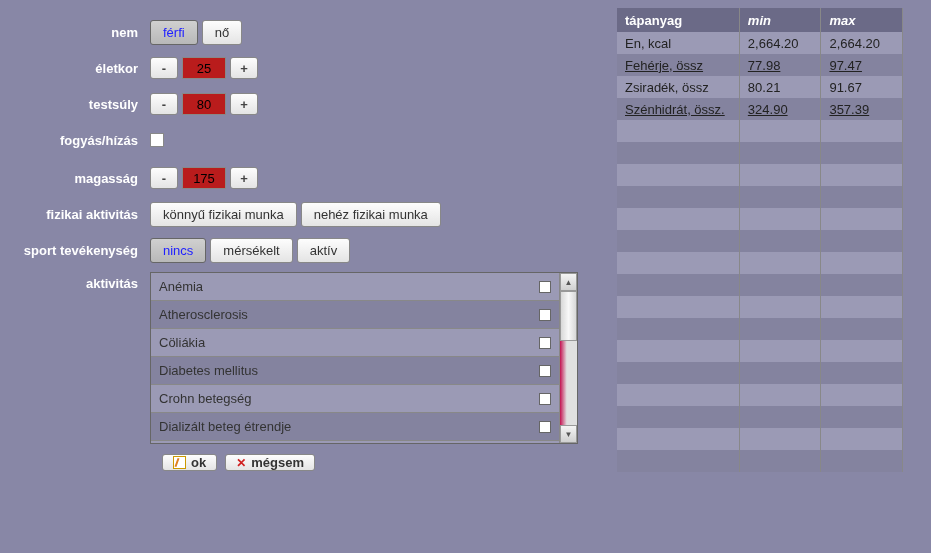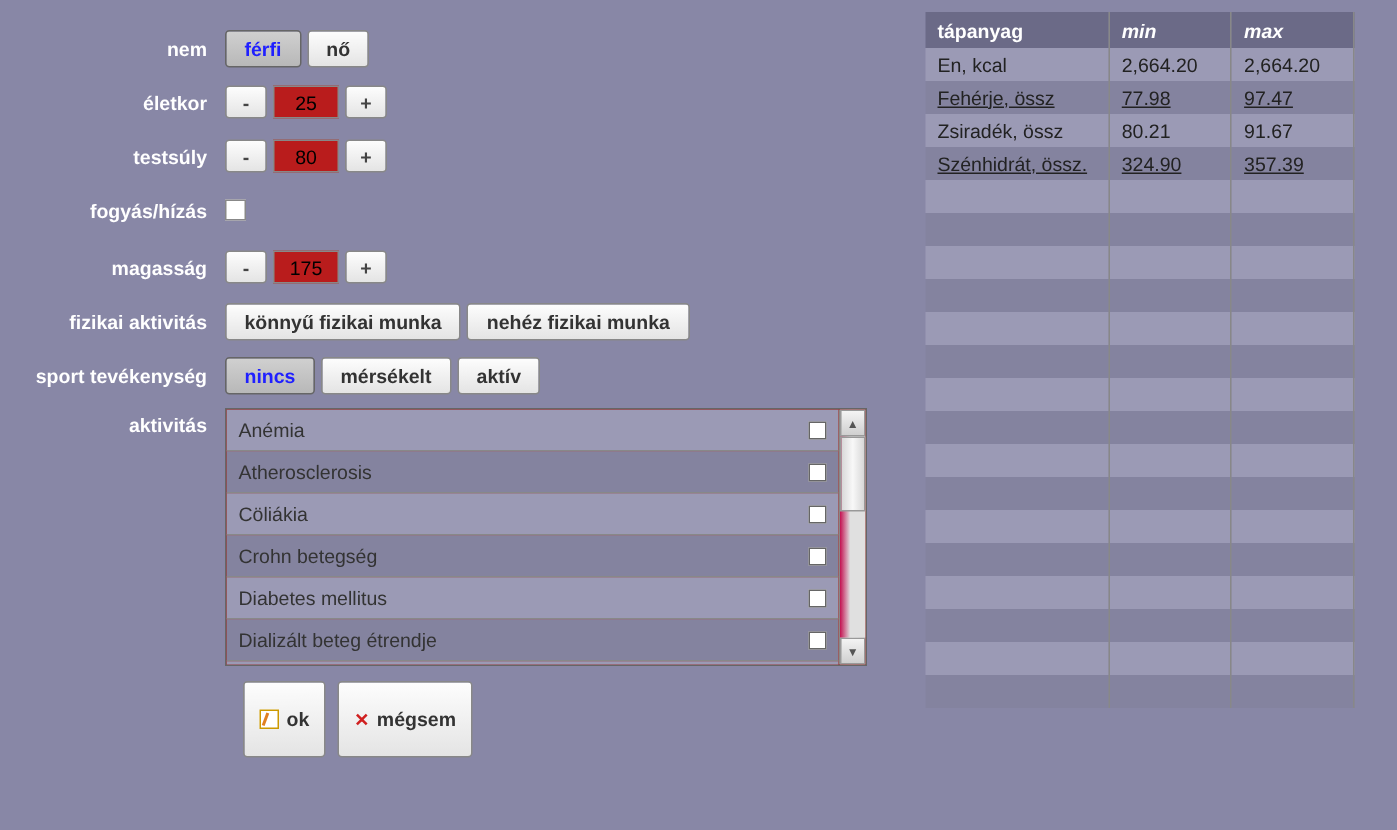--- a/index.html
+++ b/index.html
@@ -42,21 +42,21 @@
   .btn {
     background: linear-gradient(#fdfdfd, #e4e4e4);
     border: 1px solid #888;
     border-radius: 3px;
     padding: 4px 12px;
     font-size: 13px;
     font-family: Arial, sans-serif;
     cursor: pointer;
     min-height: 24px;
     color: #333;
-    font-weight: bold;
+    font-weight: normal;
   }
   .btn.selected {
     background: linear-gradient(#d0d0d0, #b8b8b8);
     color: #2020ff;
     border-color: #666;
   }
   .btn-step {
     background: linear-gradient(#fdfdfd, #e4e4e4);
     border: 1px solid #888;
     border-radius: 3px;
@@ -77,21 +77,21 @@
   }
   .checkbox {
     width: 14px;
     height: 14px;
     background: #fff;
     border: 1px solid #888;
   }
   .disease-panel {
     width: 428px;
     border: 1px solid #666;
-    background: #b91c1c;
+    background: #86efac;
   }
   .disease-scroll {
     height: 170px;
     overflow: hidden;
     display: flex;
     position: relative;
   }
   .disease-list {
     flex: 1;
     overflow: hidden;
@@ -146,21 +146,21 @@
   .dialog-buttons {
     display: flex;
     gap: 8px;
     margin-top: 10px;
     margin-left: 142px;
   }
   .dlg-btn {
     background: linear-gradient(#fdfdfd, #e4e4e4);
     border: 1px solid #888;
     border-radius: 3px;
-    padding: 17px 10px;
+    padding: 0 10px;
     font-size: 13px;
     cursor: pointer;
     display: flex;
     align-items: center;
     gap: 5px;
     font-weight: bold;
     color: #333;
   }
   .icon-ok {
     width: 13px; height: 13px;
@@ -287,25 +287,25 @@
           </div>
           <div class="disease-row">
             <span>Atherosclerosis</span>
             <div class="disease-check"></div>
           </div>
           <div class="disease-row">
             <span>Cöliákia</span>
             <div class="disease-check"></div>
           </div>
           <div class="disease-row">
+            <span>Diabetes mellitus</span>
+            <div class="disease-check"></div>
+          </div>
+          <div class="disease-row">
             <span>Crohn betegség</span>
-            <div class="disease-check"></div>
-          </div>
-          <div class="disease-row">
-            <span>Diabetes mellitus</span>
             <div class="disease-check"></div>
           </div>
           <div class="disease-row">
             <span>Dializált beteg étrendje</span>
             <div class="disease-check"></div>
           </div>
           <div class="disease-row" style="height:18px;overflow:hidden;">
             <span>Egészséges férfi</span>
 
           </div>

